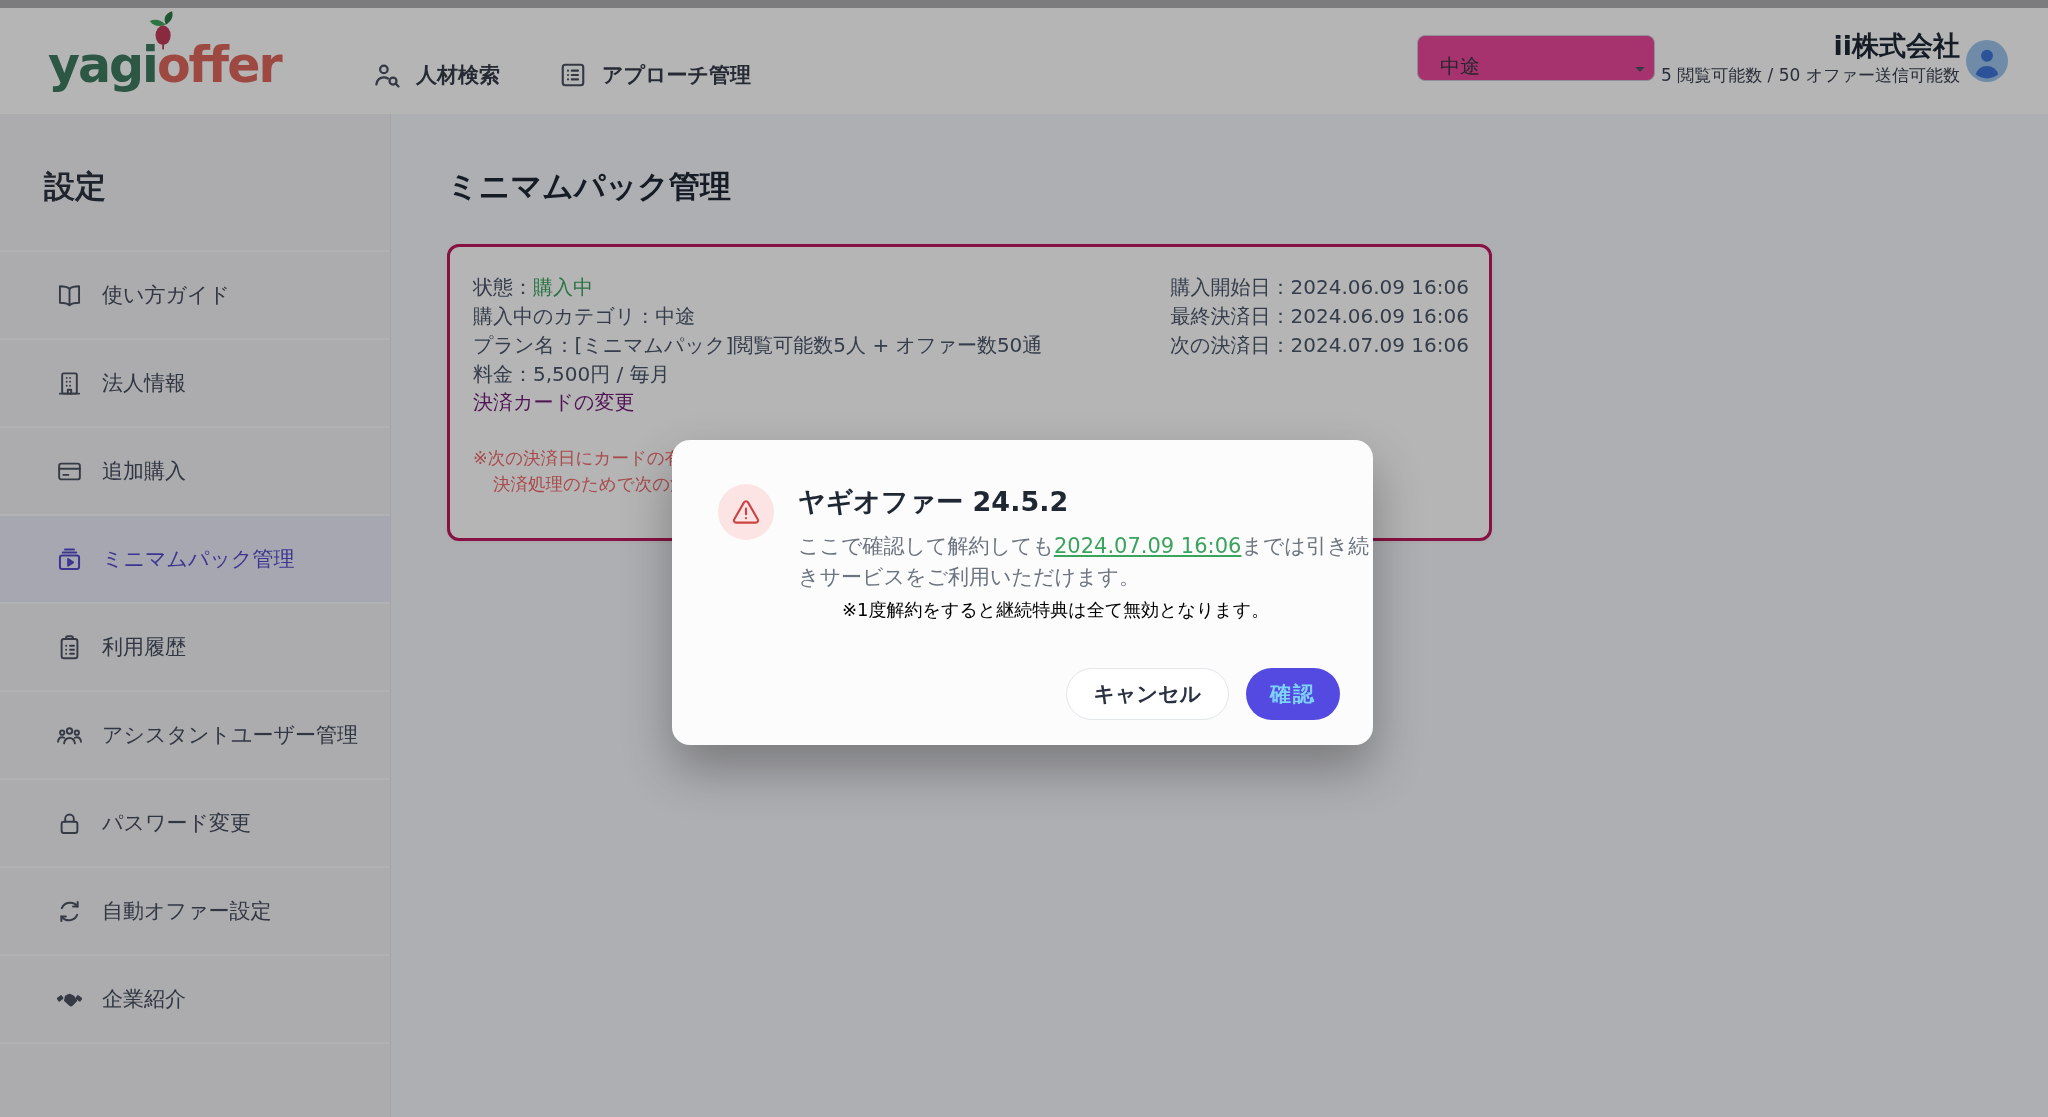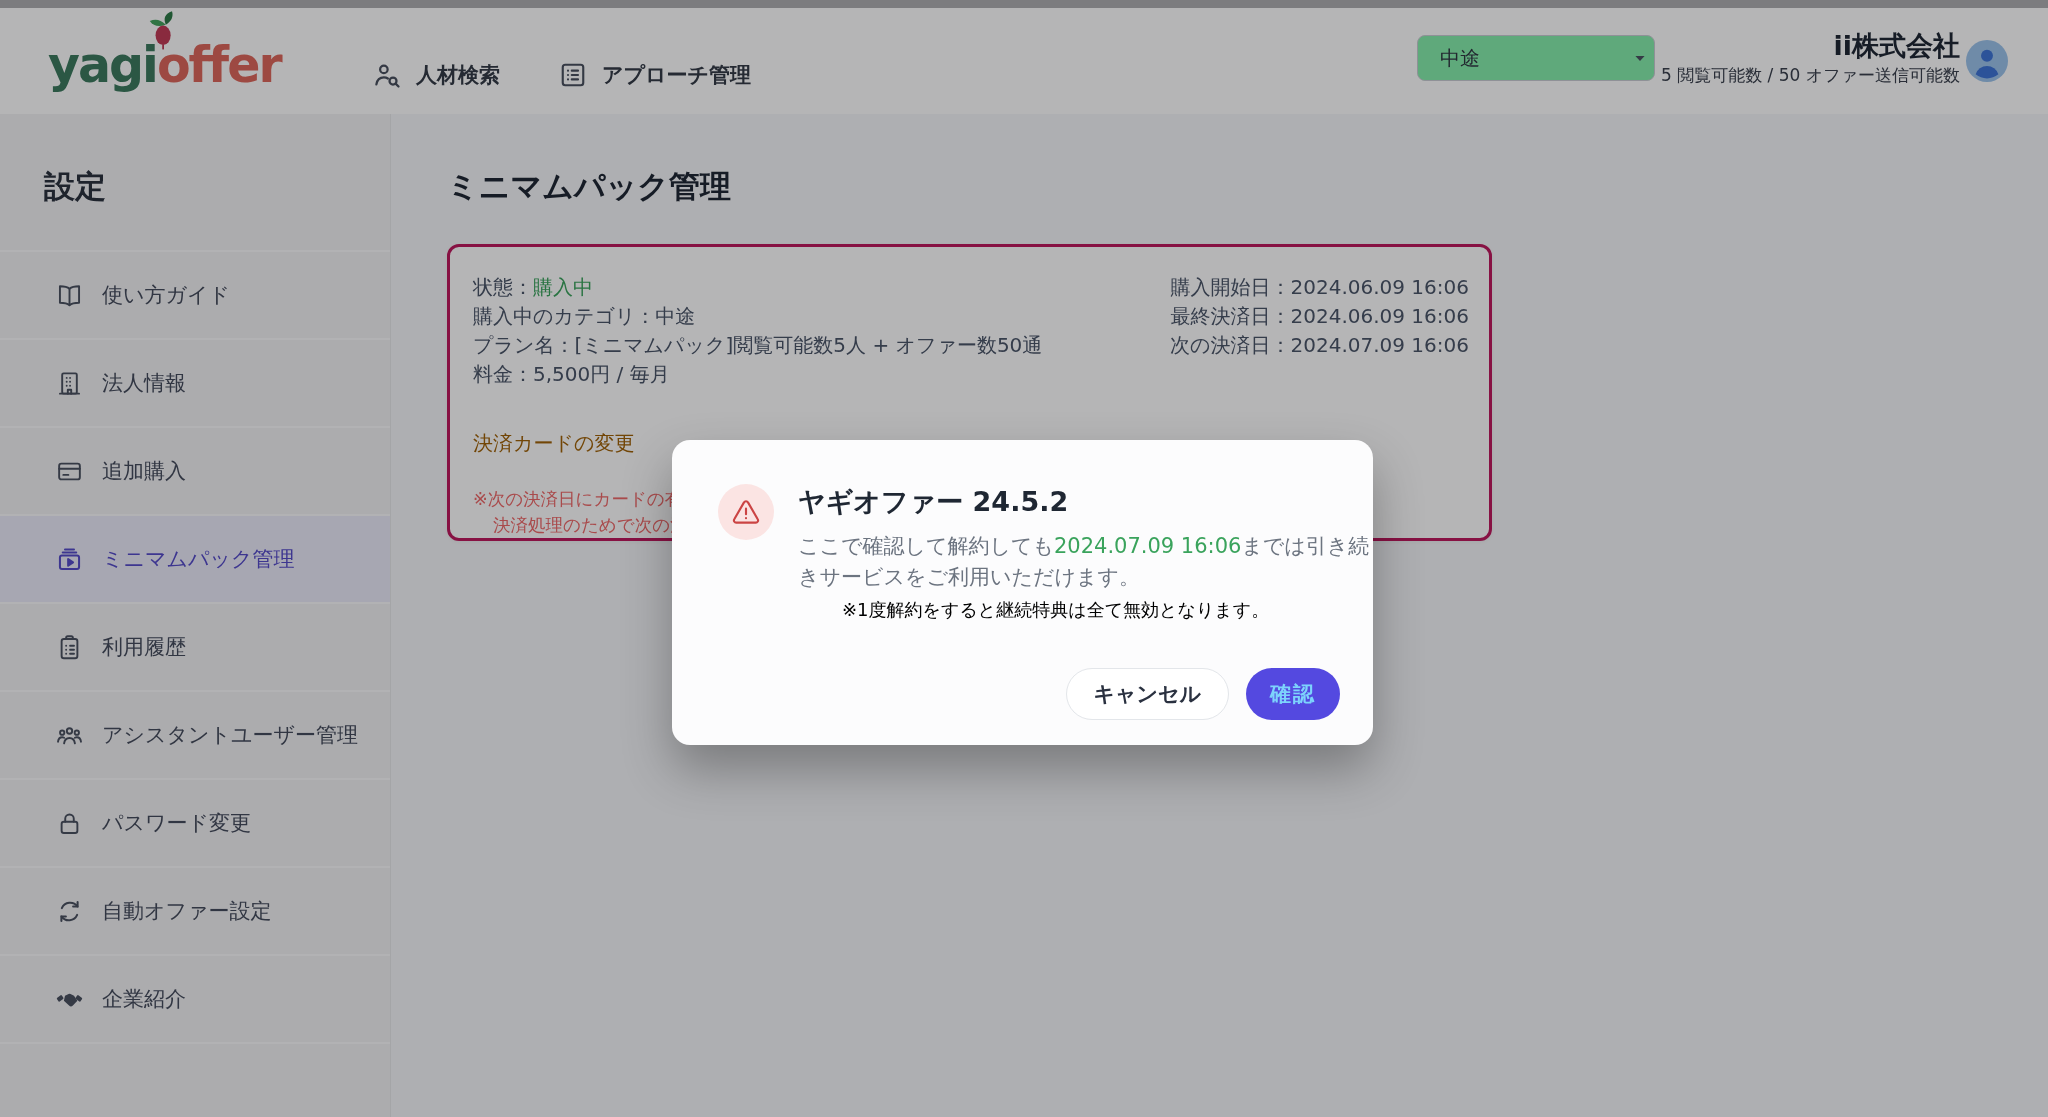--- a/index.html
+++ b/index.html
@@ -13,21 +13,21 @@
   
   .header { position:absolute; top:8px; left:0; width:2048px; height:106px; background:#FFFFFF; z-index:10; }
   .logo { position:absolute; left:48px; top:0; width:300px; height:106px; cursor:pointer; }
   .logo-text { position:absolute; left:0; top:30px; font-size:49px; font-weight:bold; letter-spacing:-2px; line-height:56px; }
   .logo-yagi  { color:#3C7A5E; }
   .logo-offer { color:#DE675B; }
   .radish { position:absolute; left:100px; top:2px; width:32px; height:40px; }
   .nav { position:absolute; left:372px; top:14px; height:106px; display:flex; align-items:center; gap:58px; }
   .nav-item { display:flex; align-items:center; gap:14px; color:#333A46; font-size:21px; font-weight:600; cursor:pointer; }
   .nav-item svg { width:30px; height:30px; color:#49505E; }
-  .select { position:absolute; left:1417px; top:27px; width:238px; height:46px; background:#86efac; border:1px solid #C9CCD3; border-radius:8px; display:flex; align-items:center; padding:0 3px 0 22px; cursor:pointer; }
+  .select { position:absolute; left:1417px; top:27px; width:238px; height:46px; background:#ec4899; border:1px solid #C9CCD3; border-radius:8px; display:flex; align-items:flex-end; padding:0 3px 0 22px; cursor:pointer; }
   .select-value { font-size:20px; color:#2F3641; flex:1; }
   .select svg { width:22px; height:22px; color:#4A5160; }
   .company { position:absolute; right:88px; top:22px; text-align:right; }
   .company-name { font-size:27px; font-weight:bold; color:#1F2733; line-height:32px; }
   .company-quota { font-size:17px; color:#3A414D; margin-top:2px; }
   .avatar { position:absolute; right:40px; top:32px; width:42px; height:42px; cursor:pointer; }
 
   
   .sidebar { position:absolute; top:114px; left:0; width:391px; height:1003px; background:#F2F2F4; border-right:1px solid #E7E8EA; z-index:10; }
   .sidebar-title { height:138px; padding:52px 0 0 44px; font-size:31px; font-weight:bold; color:#2B323E; border-bottom:2px solid #FBFBFC; }
@@ -35,35 +35,35 @@
   .sidebar-item svg { width:27px; height:27px; color:#4A5160; flex:none; }
   .sidebar-item.active { background:#ECECFA; color:#564CC9; }
   .sidebar-item.active svg { color:#564CC9; }
 
   
   .main { position:absolute; top:114px; left:391px; right:0; bottom:0; padding:52px 0 0 56px; }
   .page-title { font-size:31px; font-weight:bold; color:#1F2733; margin-bottom:36px; }
   .plan-card { position:relative; width:1045px; height:297px; background:#FFFFFF; border:3px solid #be185d; border-radius:12px; box-shadow:0 1px 4px rgba(0,0,0,0.05); padding:26px 20px 0 23px; }
   .plan-line { font-size:20px; line-height:29px; color:#4A5568; }
   .status-green { color:#3AA35C; }
-  .card-link { display:inline-block; margin-top:41px; font-size:20px; color:#a16207; cursor:pointer; }
+  .card-link { display:inline-block; font-size:20px; color:#701a75; cursor:pointer; }
   .card-note { margin-top:29px; font-size:17.5px; line-height:26px; color:#EF6A6A; }
   .card-note .note2 { padding-left:20px; }
   .card-right { position:absolute; top:26px; right:20px; text-align:right; font-size:20px; line-height:29px; color:#4A5568; }
   .btn-pack-cancel { position:absolute; top:161px; right:22px; width:240px; height:50px; border:none; border-radius:25px; background:#E9EBEF; color:#B4BBC6; font-size:20px; font-family:inherit; cursor:default; }
 
   
   .overlay { position:absolute; inset:0; background:rgba(2,3,6,0.295); z-index:40; }
   .modal { position:absolute; left:672px; top:440px; width:701px; height:305px; background:#FCFCFD; border-radius:18px; box-shadow:0 24px 50px rgba(0,0,0,0.30); z-index:50; }
   .modal-content { display:flex; padding:44px 36px 0 46px; gap:24px; }
   .warn-circle { width:56px; height:56px; border-radius:50%; background:#FBE4E3; flex:none; display:flex; align-items:center; justify-content:center; }
   .warn-circle svg { width:32px; height:32px; }
   .modal-title { font-size:27px; font-weight:bold; color:#1F2733; margin-bottom:11px; }
   .modal-desc { width:578px; font-size:21px; line-height:31px; color:#6C7480; }
-  .modal-date { color:#3AA35C; }
+  .modal-date { color:#3AA35C;text-decoration:underline; }
   .modal-warn { font-size:18px; color:#000000; margin-top:5px;margin-left:44px; }
   .modal-actions { position:absolute; right:33px; bottom:25px; display:flex; align-items:center; gap:17px; }
   .btn-cancel { height:52px; padding:0 27px; border-radius:26px; background:#FFFFFF; border:1.5px solid #E3E6EA; font-size:21px; font-weight:600; color:#2A3140; font-family:inherit; cursor:pointer; }
   .btn-confirm { height:52px; padding:0 24px; border-radius:26px; background:#5449E0; border:none; font-size:21px; font-weight:bold; letter-spacing:2px; color:#7dd3fc; font-family:inherit; cursor:pointer; }
 </style>
 </head>
 <body>
 
 <div class="screen">
   <div class="top-strip"></div>

